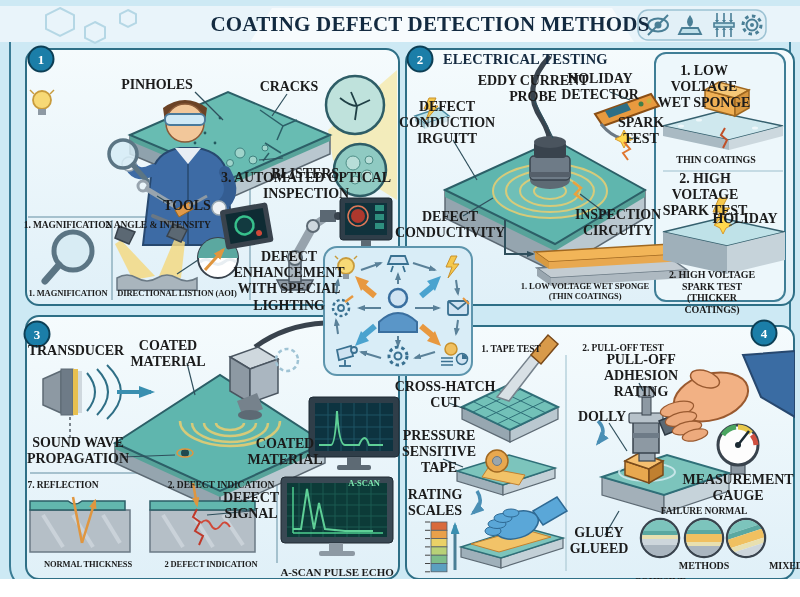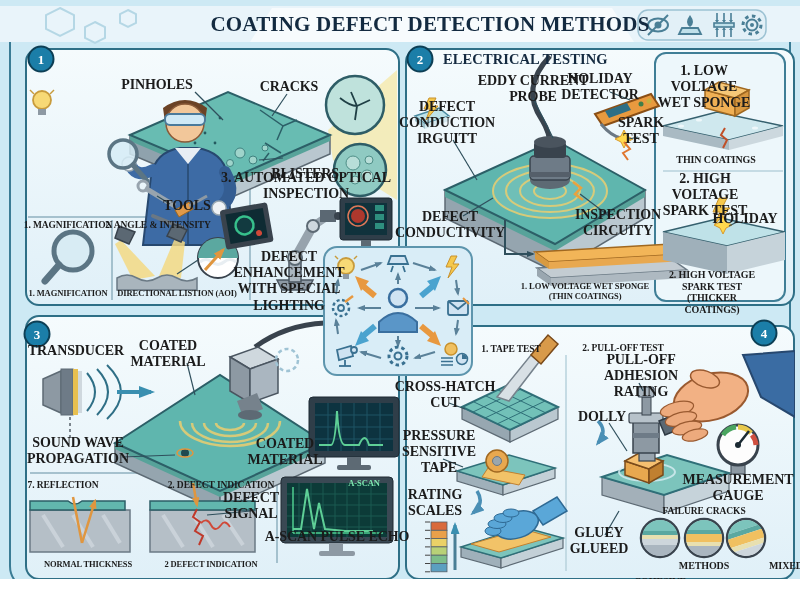--- a/index.html
+++ b/index.html
@@ -669,38 +669,38 @@
 PROPAGATION</div>
   <div class="lbl" style="left:285px;top:452px">COATED
 MATERIAL</div>
   <div class="lbl sec" style="left:63px;top:486px">7. REFLECTION</div>
   <div class="lbl sec" style="left:221px;top:486px">2. DEFECT INDICATION</div>
   <div class="lbl" style="left:251px;top:506px">DEFECT
 SIGNAL</div>
   <div class="lbl cap" style="left:88px;top:565px">NORMAL THICKNESS</div>
   <div class="lbl cap" style="left:211px;top:565px">2 DEFECT INDICATION</div>
   <div class="lbl cap" style="left:364px;top:484px;color:#7ee8b0">A-SCAN</div>
-  <div class="lbl" style="left:337px;top:537px;font-size:14px">A-SCAN PULSE ECHO</div>
+  <div class="lbl" style="left:337px;top:572px;font-size:11px">A-SCAN PULSE ECHO</div>
 
   <div class="badge" style="left:764px;top:333px">4</div>
   <div class="lbl sec" style="left:511px;top:350px">1. TAPE TEST</div>
   <div class="lbl sec" style="left:623px;top:349px">2. PULL-OFF TEST</div>
   <div class="lbl" style="left:445px;top:395px">CROSS-HATCH
 CUT</div>
   <div class="lbl" style="left:439px;top:452px">PRESSURE
 SENSITIVE
 TAPE</div>
   <div class="lbl" style="left:435px;top:503px">RATING
 SCALES</div>
   <div class="lbl" style="left:641px;top:376px">PULL-OFF
 ADHESION
 RATING</div>
   <div class="lbl" style="left:602px;top:417px">DOLLY</div>
   <div class="lbl" style="left:738px;top:488px">MEASUREMENT
 GAUGE</div>
-  <div class="lbl sec" style="left:704px;top:512px">FAILURE CRACKS</div>
+  <div class="lbl sec" style="left:704px;top:512px">FAILURE NORMAL</div>
   <div class="lbl" style="left:599px;top:541px">GLUEY
 GLUEED</div>
   <div class="lbl cap7" style="left:660px;top:582px">COHESIVE</div>
   <div class="lbl cap7" style="left:704px;top:566px">METHODS</div>
   <div class="lbl cap7" style="left:786px;top:566px">MIXED</div>
 
 </div>
 
 </body></html>

